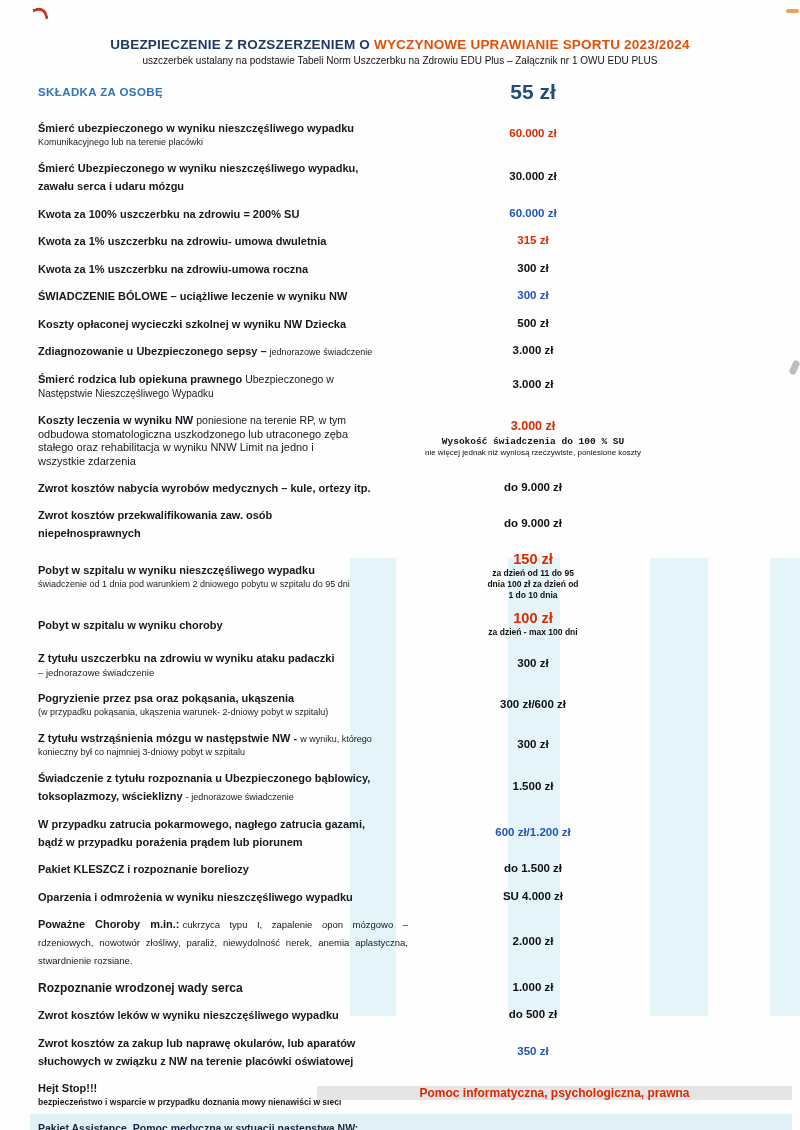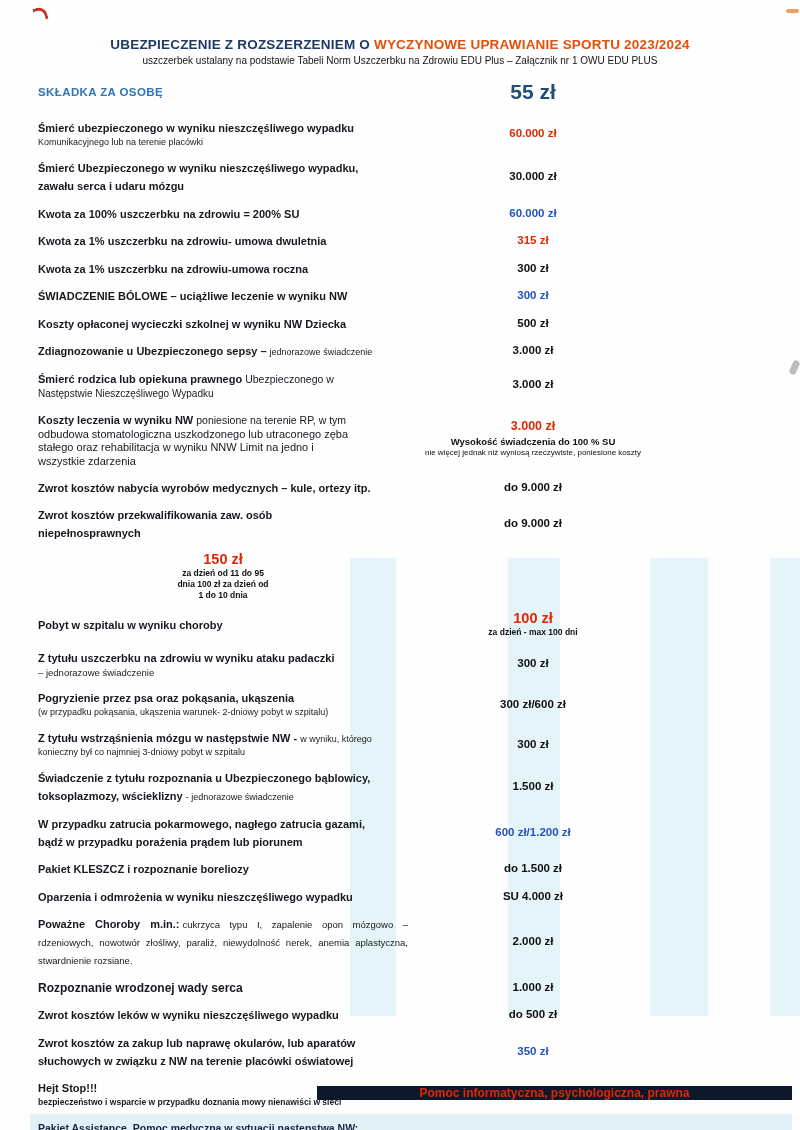--- a/index.html
+++ b/index.html
@@ -35,35 +35,35 @@
   .t{font-weight:bold;font-size:11px;line-height:1.22;white-space:pre-line;color:#16181f;}
   .tr{font-weight:normal;font-size:10.5px;margin-left:3px;}
   .ts{font-weight:normal;font-size:9px;margin-left:3px;}
   .t2{font-weight:normal;font-size:11px;line-height:1.22;white-space:pre-line;}
   .sub{font-weight:normal;font-size:9px;line-height:1.28;white-space:pre-line;color:#1a1a1a;margin-top:1px;}
 
   .cell-value{text-align:center;}
   .v{font-weight:bold;font-size:11.5px;color:#101010;}
   .v.red{color:#e02800;}
   .v.blue{color:#2353be;}
-  .vsb{font-size:9.5px;font-weight:bold;margin-top:3px;color:#101010;}
+  .vsb{font-size:9.5px;font-weight:bold;margin-top:3px;color:#101010;font-family:Liberation Mono, monospace;}
   .vs{font-size:8.5px;line-height:1.3;white-space:pre-line;color:#101010;margin-top:1px;}
 
   
   .r9 .sub{font-size:10px;}
   .r10 .v{font-size:12.5px;}
   .r10 .vs{font-size:8px;font-weight:normal;}
   .r13 .v,.r14 .v{font-size:14.5px;}
   .r13 .vs,.r14 .vs{font-weight:bold;}
   .r15 .sub{font-size:9.5px;}
   .r22 .cell-left{text-align:justify;}
   .r22 .ts{font-size:9.5px;line-height:1.35;}
   .r23 .t{font-size:12px;}
   .r26 .sub{font-weight:bold;font-size:8.5px;}
-  .r26 .cell-value{background:#0f172a;margin:0 -134px 0 -91px;padding:0 0;}
+  .r26 .cell-value{background:#e5e5e5;margin:0 -134px 0 -91px;padding:0 0;}
   .r26 .v{font-size:12px;}
   .r27{position:relative;}
   .r27::before{content:'';position:absolute;left:-8px;right:-134px;top:-4px;bottom:-5px;background:#e1f1f7;z-index:-1;}
   .r27 .t{font-size:10.5px;color:#19223f;}
 </style>
 </head>
 <body>
 
 <div class="page">
 
@@ -158,20 +158,21 @@
           </div>
         </div>
         <div class="row r12">
           <div class="cell-left"><span class="t">Zwrot kosztów przekwalifikowania zaw. osób
 niepełnosprawnych</span></div>
           <div class="cell-value">
             <div class="v black">do 9.000 zł</div>
           </div>
         </div>
         <div class="row r13">
+          <div class="cell-left"><span class="t">Pobyt w szpitalu w wyniku nieszczęśliwego wypadku</span><div class="sub">świadczenie od 1 dnia pod warunkiem 2 dniowego pobytu w szpitalu do 95 dni</div></div>
           <div class="cell-value">
             <div class="v red">150 zł</div>
             <div class="vs">za dzień od 11 do 95
 dnia  100 zł za dzień od
 1 do 10 dnia</div>
           </div>
         </div>
         <div class="row r14">
           <div class="cell-left"><span class="t">Pobyt w szpitalu w wyniku choroby</span></div>
           <div class="cell-value">

